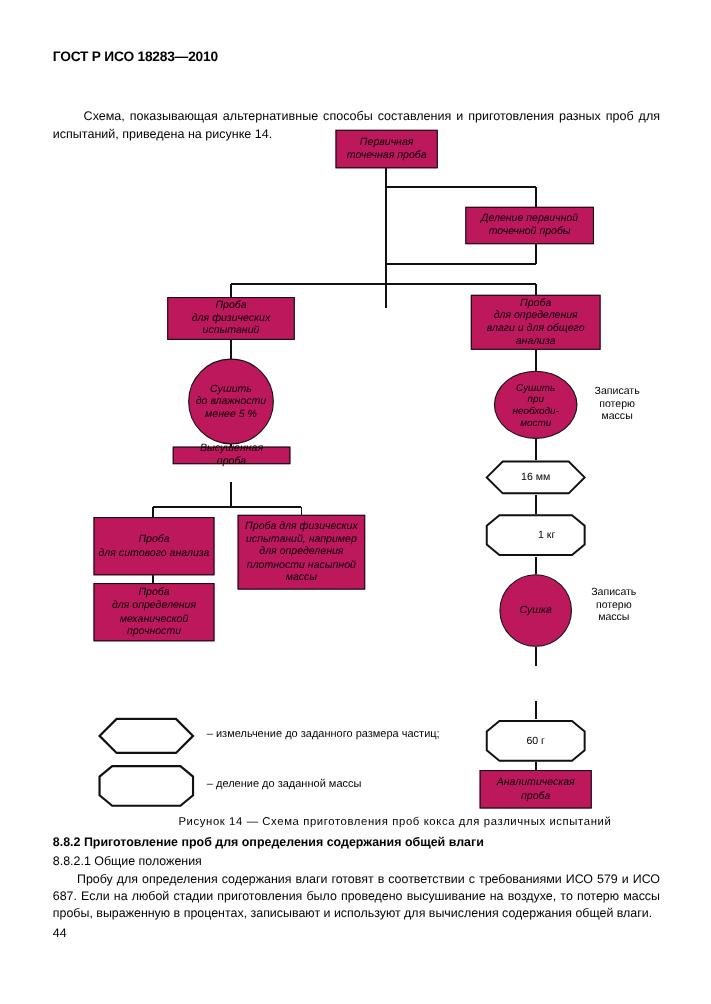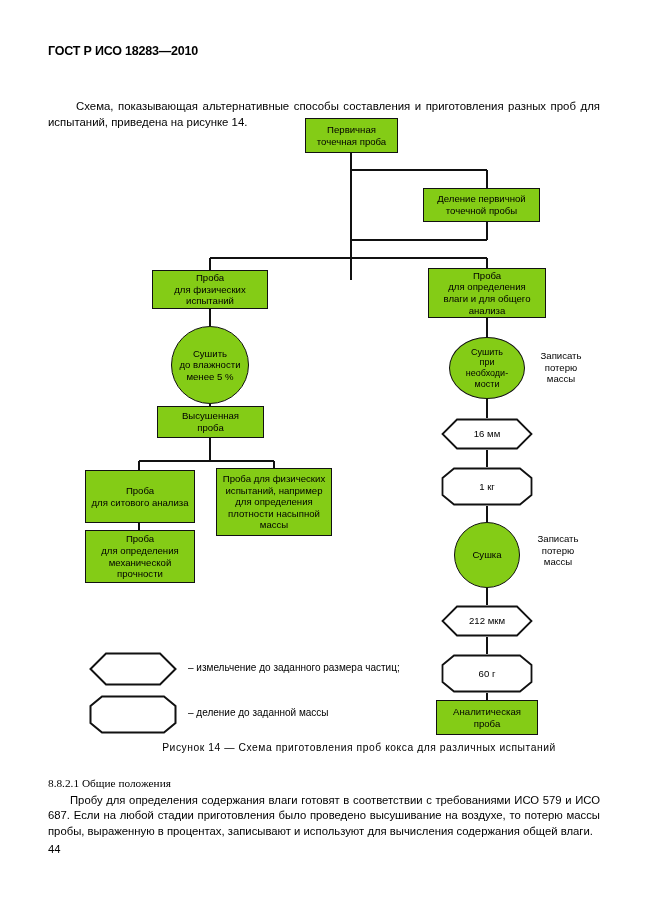--- a/index.html
+++ b/index.html
@@ -24,21 +24,21 @@
   .intro .ind{display:inline-block;width:28px;}
 
   
   .chart{position:absolute;left:0;top:0;width:646px;height:760px;}
   .chart svg{position:absolute;left:0;top:0;}
 
   .node{
     position:absolute;box-sizing:border-box;
     display:flex;align-items:center;justify-content:center;
     text-align:center;font-size:9.6px;line-height:11.6px;
-    background:#84cc16;color:#000;
+    background:#be185d;color:#000;font-style:italic;
   }
   .rect{border:1.6px solid #111;}
   .circle{border:1.6px solid #111;border-radius:50%;}
   .shapewrap{position:absolute;}
   .shapewrap svg{position:absolute;left:0;top:0;}
   .shapewrap .lbl{
     position:absolute;left:0;top:0;width:100%;height:100%;
     display:flex;align-items:center;justify-content:center;
     font-size:9.6px;line-height:11.6px;
   }
@@ -49,21 +49,21 @@
 
   
   .legend-text{position:absolute;font-size:10px;text-align:center;}
 
   
   .caption{
     position:absolute;left:0;top:742px;width:646px;text-align:center;
     font-size:10.3px;letter-spacing:0.55px;padding-left:36px;
   }
   .h3{position:absolute;left:48px;top:760px;font-size:11.3px;font-weight:bold;}
-  .h4{position:absolute;left:48px;top:777px;font-size:11.3px;font-family:Liberation Serif, serif;}
+  .h4{position:absolute;left:48px;top:777px;font-size:11.3px;}
   .body-par{
     position:absolute;left:48px;top:793px;width:552px;
     font-size:11.3px;line-height:15.3px;text-align:justify;
   }
   .body-par .ind{display:inline-block;width:22px;}
   .folio{position:absolute;left:48px;top:843px;font-size:11.3px;}
 </style>
 </head>
 <body>
 
@@ -123,21 +123,21 @@
 для физических
 испытаний</span>
     </div>
 
     <div class="node circle" style="left:171px;top:326px;width:78px;height:78px;">
       <span style="white-space:pre-line">Сушить
 до влажности
 менее 5 %</span>
     </div>
 
-    <div class="node rect" style="left:157px;top:406px;width:107px;height:32px;">
+    <div class="node rect" style="left:157px;top:406px;width:107px;height:16px;">
       <span style="white-space:pre-line">Высушенная
 проба</span>
     </div>
 
     <div class="node rect" style="left:85px;top:470px;width:110px;height:53px;">
       <span style="white-space:pre-line">Проба
 для ситового анализа</span>
     </div>
 
     <div class="node rect" style="left:85px;top:530px;width:110px;height:53px;">
@@ -173,41 +173,35 @@
 потерю
 массы</div>
 
     <div class="shapewrap" style="left:441px;top:418px;width:92px;height:32px;">
       <svg width="92" height="32">
         <polygon points="16,1.5 76,1.5 90.5,16 76,30.5 16,30.5 1.5,16" fill="#fff" stroke="#111" stroke-width="1.8"></polygon>
       </svg>
       <div class="lbl">16 мм</div>
     </div>
 
-    <div class="shapewrap" style="left:441px;top:467px;width:92px;height:39px;">
+    <div class="shapewrap" style="left:441px;top:467px;width:92px;height:39px;padding-left:20px;">
       <svg width="92" height="39">
         <polygon points="13,1.5 79,1.5 90.5,11 90.5,28 79,37.5 13,37.5 1.5,28 1.5,11" fill="#fff" stroke="#111" stroke-width="1.8"></polygon>
       </svg>
       <div class="lbl">1 кг</div>
     </div>
 
     <div class="node circle" style="left:454px;top:522px;width:66px;height:66px;">
       <span style="white-space:pre-line">Сушка</span>
     </div>
 
     <div class="sidenote" style="left:522px;top:533px;width:72px;white-space:pre-line;">Записать
 потерю
 массы</div>
 
-    <div class="shapewrap" style="left:441px;top:605px;width:92px;height:32px;">
-      <svg width="92" height="32">
-        <polygon points="16,1.5 76,1.5 90.5,16 76,30.5 16,30.5 1.5,16" fill="#fff" stroke="#111" stroke-width="1.8"></polygon>
-      </svg>
-      <div class="lbl">212 мкм</div>
-    </div>
 
     <div class="shapewrap" style="left:441px;top:654px;width:92px;height:39px;">
       <svg width="92" height="39">
         <polygon points="13,1.5 79,1.5 90.5,11 90.5,28 79,37.5 13,37.5 1.5,28 1.5,11" fill="#fff" stroke="#111" stroke-width="1.8"></polygon>
       </svg>
       <div class="lbl">60 г</div>
     </div>
 
     <div class="node rect" style="left:436px;top:700px;width:102px;height:35px;">
       <span style="white-space:pre-line">Аналитическая
@@ -225,18 +219,19 @@
       <svg width="88" height="39">
         <polygon points="13,1.5 75,1.5 86.5,11 86.5,28 75,37.5 13,37.5 1.5,28 1.5,11" fill="#fff" stroke="#111" stroke-width="2"></polygon>
       </svg>
     </div>
     <div class="legend-text" style="left:188px;top:707px;">– деление до заданной массы</div>
 
   </div>
 
   <div class="caption">Рисунок 14 — Схема приготовления проб кокса для различных испытаний</div>
 
+  <div class="h3">8.8.2 Приготовление проб для определения содержания общей влаги</div>
   <div class="h4">8.8.2.1 Общие положения</div>
   <div class="body-par"><span class="ind"></span><span>Пробу для определения содержания влаги готовят в соответствии с требованиями ИСО 579 и ИСО 687. Если на любой стадии приготовления было проведено высушивание на воздухе, то потерю массы пробы, выраженную в процентах, записывают и используют для вычисления содержания общей влаги.</span></div>
 
   <div class="folio">44</div>
 
 </div>
 
 </body></html>

